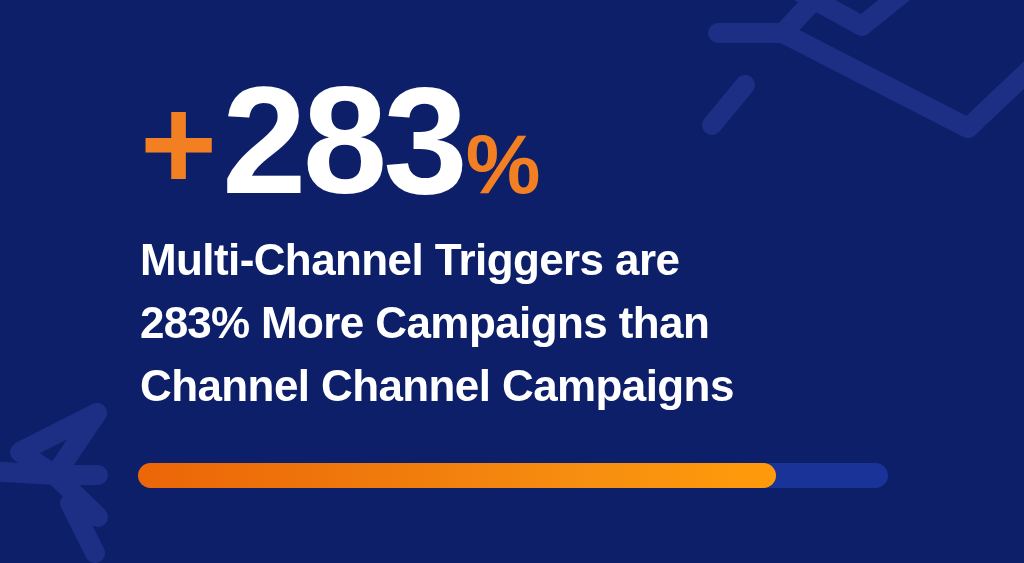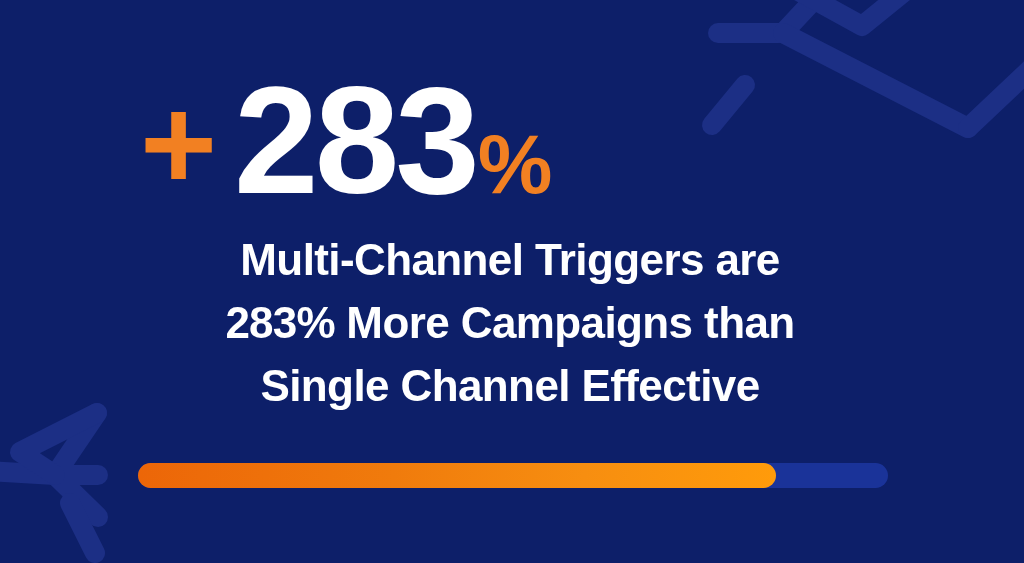--- a/index.html
+++ b/index.html
@@ -47,21 +47,21 @@
     color: #F28022;
     letter-spacing: -2px;
     position: relative;
     top: -4px;
   }
   .headline .value {
     font-size: 152px;
     font-weight: bold;
     color: #FFFFFF;
     letter-spacing: -4px;
-    margin-left: 19px;
+    margin-left: 7px;
   }
   .headline .pct {
     font-size: 84px;
     font-weight: bold;
     color: #F28022;
     letter-spacing: -2px;
     margin-left: 2px;
   }
 
   
@@ -72,21 +72,20 @@
     width: 740px;
     font-size: 44px;
     line-height: 63px;
     font-weight: bold;
     color: #FFFFFF;
     letter-spacing: -0.6px;
   }
   .subhead .line {
     display: block;
     white-space: nowrap;
-    text-align: center;
   }
   .subhead .emphasis {
     font-weight: bold;
     letter-spacing: -0.8px;
   }
 
   
   .progress-wrap {
     position: absolute;
     left: 138px;
@@ -135,21 +134,21 @@
 
   <div class="headline">
     <span class="plus">+</span>
     <span class="value">283</span>
     <span class="pct">%</span>
   </div>
 
   <div class="subhead">
     <span class="line">Multi-Channel Triggers are</span>
     <span class="line"><span class="emphasis">283%</span><span> More Campaigns than</span></span>
-    <span class="line">Single Channel Effective</span>
+    <span class="line">Channel Channel Campaigns</span>
   </div>
 
   <div class="progress-wrap">
     <div class="progress-track"></div>
     <div class="progress-fill" style="width: 85%;"></div>
   </div>
 
 </div>
 
 </body></html>

